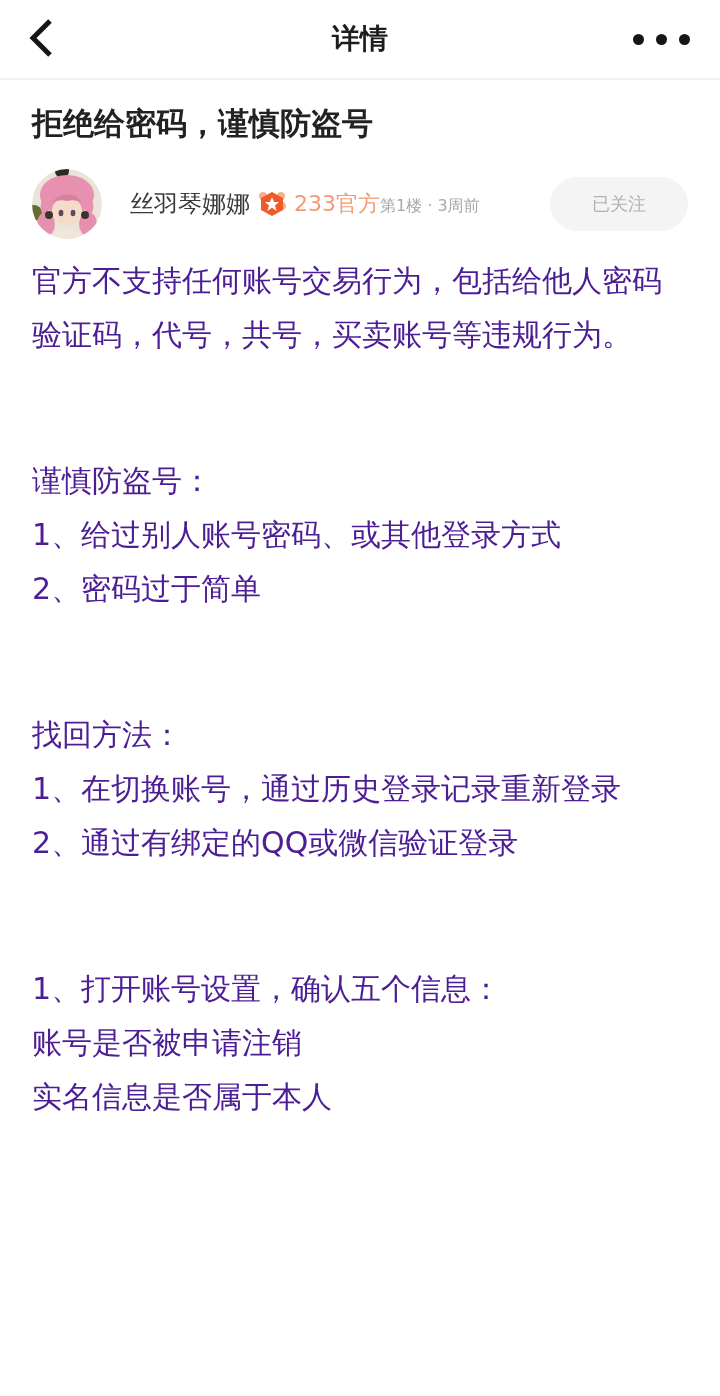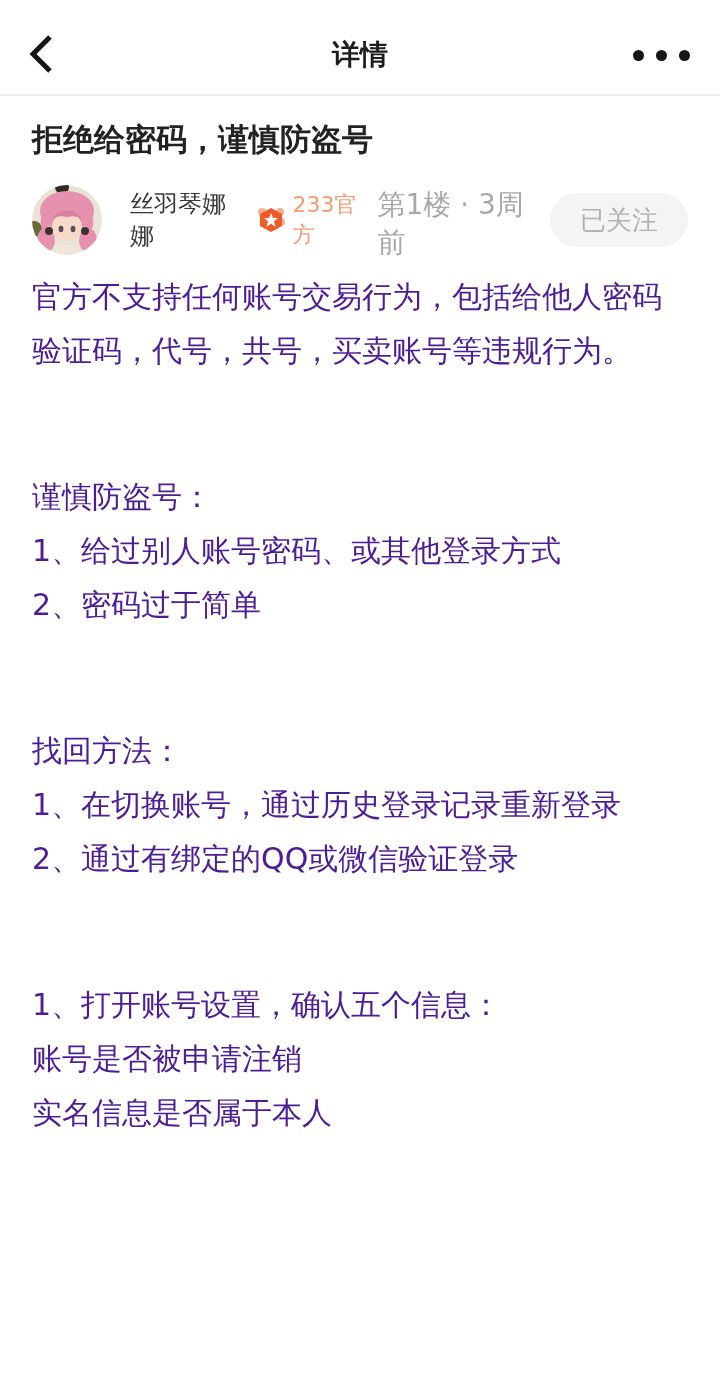--- a/index.html
+++ b/index.html
@@ -4,21 +4,20 @@
 <style>
   html, body { margin: 0; padding: 0; background: #ffffff; }
   .phone {
     position: relative;
     width: 720px;
     height: 1120px;
     background: #ffffff;
     overflow: hidden;
     font-family: "DejaVu Sans", sans-serif;
     color: #2f2f2f;
-    margin-top: 16px;
   }
 
   
   .navbar {
     position: relative;
     display: flex;
     align-items: center;
     height: 80px;
     padding: 0 28px;
     box-sizing: border-box;
@@ -82,31 +81,31 @@
     border-radius: 50%;
     overflow: hidden;
     flex: 0 0 70px;
     cursor: pointer;
   }
   .author-info { margin-left: 28px; display: flex; justify-content: center; }
   .name-line { display: flex; align-items: center; gap: 8px; }
   .author-name { font-size: 24px; color: #3a3a3a; }
   .badge-icon { width: 28px; height: 28px; display: inline-block; }
   .badge-label { font-size: 22px; color: #f59a72; }
-  .meta-line { margin-top: 8px; font-size: 28px; color: #a8a8a8; }
+  .meta-line { margin-top: 8px; font-size: 16px; color: #a8a8a8; }
 
   .follow-btn {
     margin-left: auto;
     min-width: 138px;
     height: 54px;
     border-radius: 27px;
     border: none;
     background: #f4f4f4;
     color: #b1b1b1;
-    font-size: 26px;
+    font-size: 18px;
     font-family: inherit;
     cursor: pointer;
   }
 
   
   .post-body { margin-top: 14px; }
   .post-body p {
     margin: 0;
     font-size: 30px;
     line-height: 54px;

